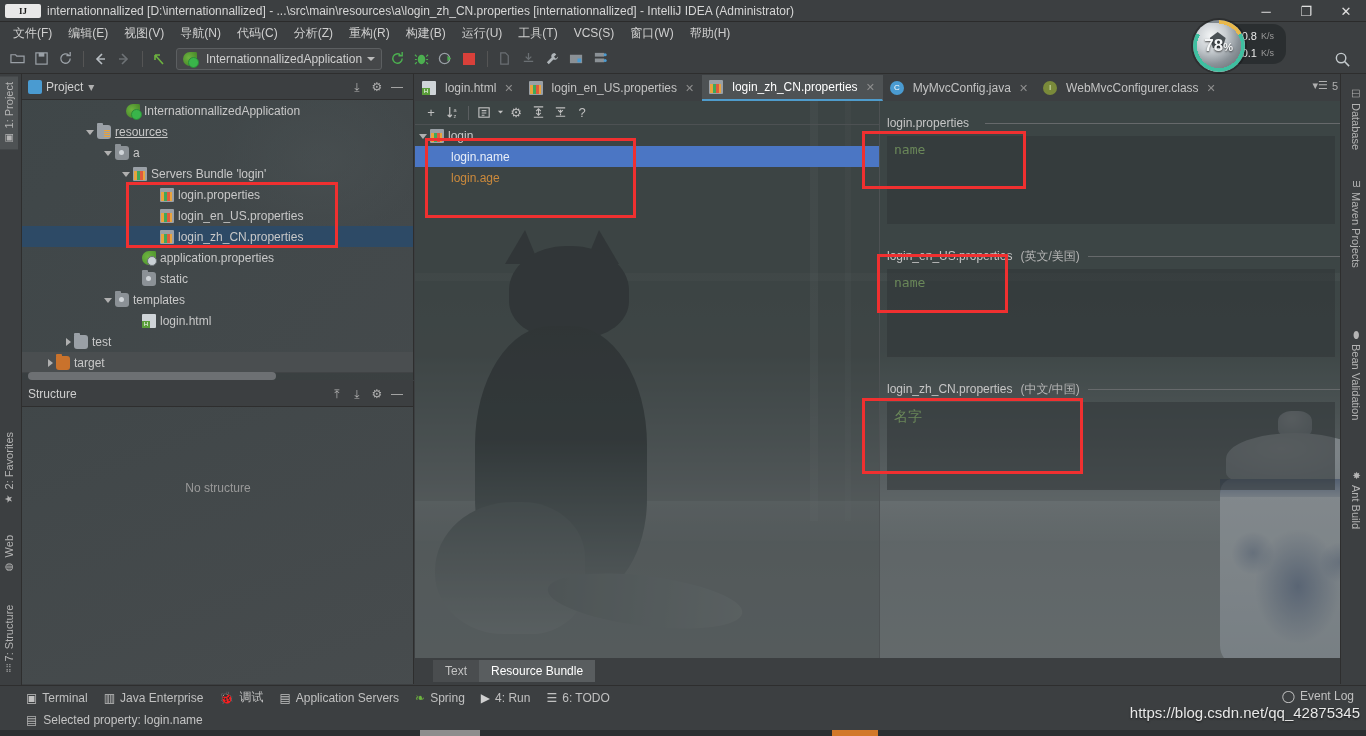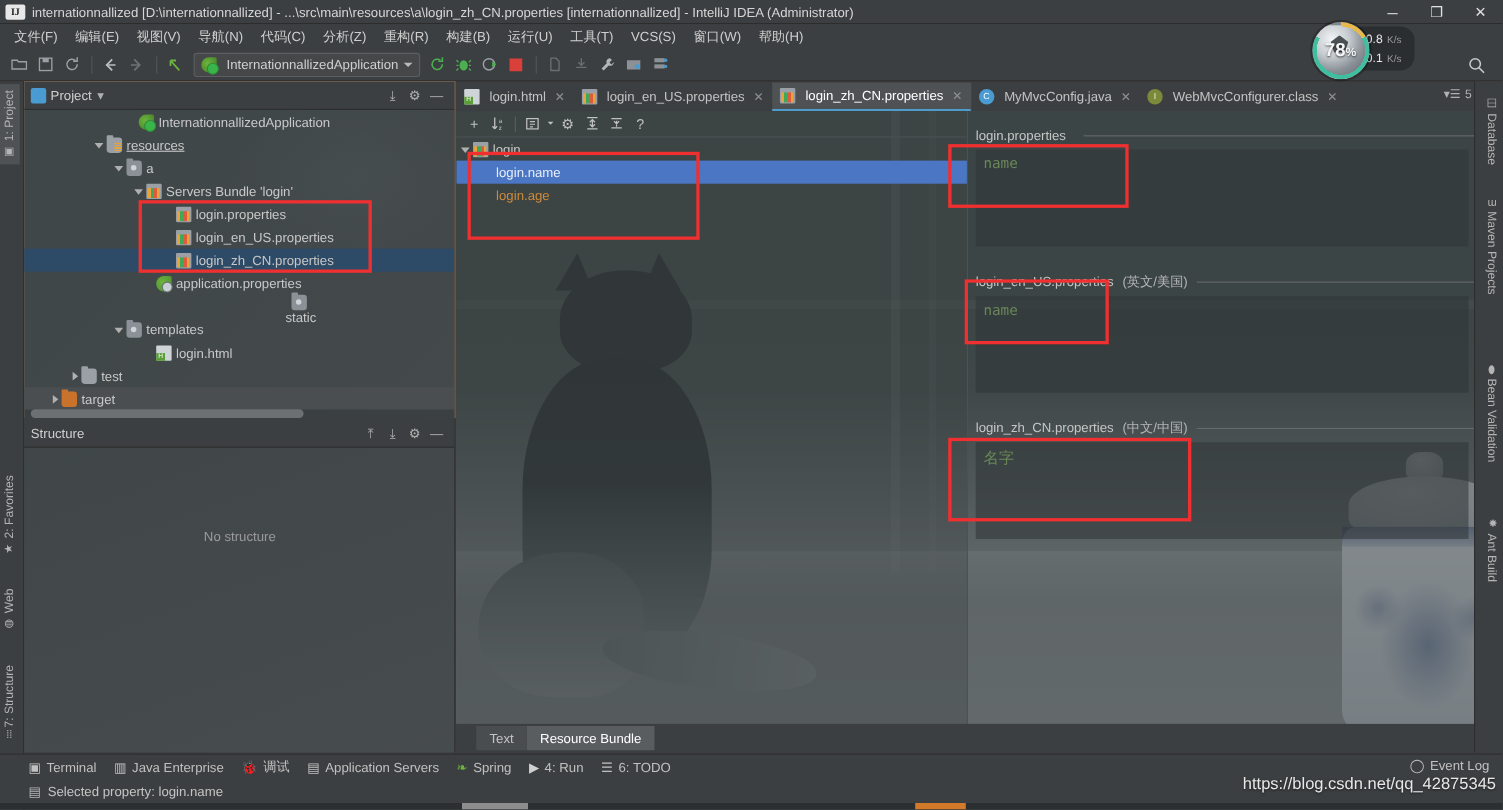--- a/index.html
+++ b/index.html
@@ -12,21 +12,21 @@
   }
   #app { position: relative; width: 1366px; height: 736px; }
 
   
   .titlebar {
     position: absolute; left: 0; top: 0; width: 1366px; height: 22px;
     background: #3c3f41; display: flex; align-items: center;
     border-bottom: 1px solid #2b2b2b;
   }
   .tb-logo {
-    width: 18px; height: 14px; margin-left: 5px; margin-right: 6px;
+    width: 36px; height: 14px; margin-left: 5px; margin-right: 6px;
     background: #e8e8e8; border-radius: 2px;
     color: #1a1a1a; font-size: 9px; font-weight: bold;
     display: flex; align-items: center; justify-content: center;
     font-family: "Liberation Serif", serif;
   }
   .tb-title { font-size: 12px; color: #d6d6d6; white-space: nowrap; }
   .tb-winbtns { position: absolute; right: 0; top: 0; height: 22px; display: flex; }
   .tb-btn {
     width: 40px; height: 22px; display: flex; align-items: center;
     justify-content: center; color: #e0e0e0; font-size: 13px;
@@ -123,21 +123,21 @@
   
   .rightstrip {
     position: absolute; right: 0; top: 74px; width: 26px; height: 610px;
     background: #3c3f41; border-left: 1px solid #2e2e2e;
   }
   .rightstrip .vtab { writing-mode: vertical-rl; transform: none; }
 
   
   .projpanel {
     position: absolute; left: 22px; top: 74px; width: 392px; height: 306px;
-    background: #fdba74; border-right: 1px solid #2e2e2e;
+    background: #ef4444; border-right: 1px solid #2e2e2e;
   }
   .panelhdr {
     height: 26px; display: flex; align-items: center; padding: 0 6px;
     border-bottom: 1px solid #2e2e2e; background: #3c3f41;
   }
   .panelhdr .title { font-size: 12px; color: #cfcfcf; }
   .panelhdr .spacer { flex: 1; }
   .panelhdr .hico {
     width: 20px; height: 20px; display: flex; align-items: center;
     justify-content: center; color: #b0b0b0; font-size: 12px;
@@ -669,21 +669,21 @@
       <div class="trow sel" style="padding-left:130px;">
         <span class="arrowt blank"></span>
         <span class="ico ico-prop"></span>
         <span>login_zh_CN.properties</span>
       </div>
       <div class="trow" style="padding-left:112px;">
         <span class="arrowt blank"></span>
         <span class="ico ico-spring"></span>
         <span>application.properties</span>
       </div>
-      <div class="trow" style="padding-left:112px;flex-direction:column;">
+      <div class="trow" style="padding-left:112px;">
         <span class="arrowt blank"></span>
         <span class="ico ico-folder-pkg"></span>
         <span>static</span>
       </div>
       <div class="trow" style="padding-left:82px;">
         <span class="arrowt open"></span>
         <span class="ico ico-folder-pkg"></span>
         <span>templates</span>
       </div>
       <div class="trow" style="padding-left:112px;">

